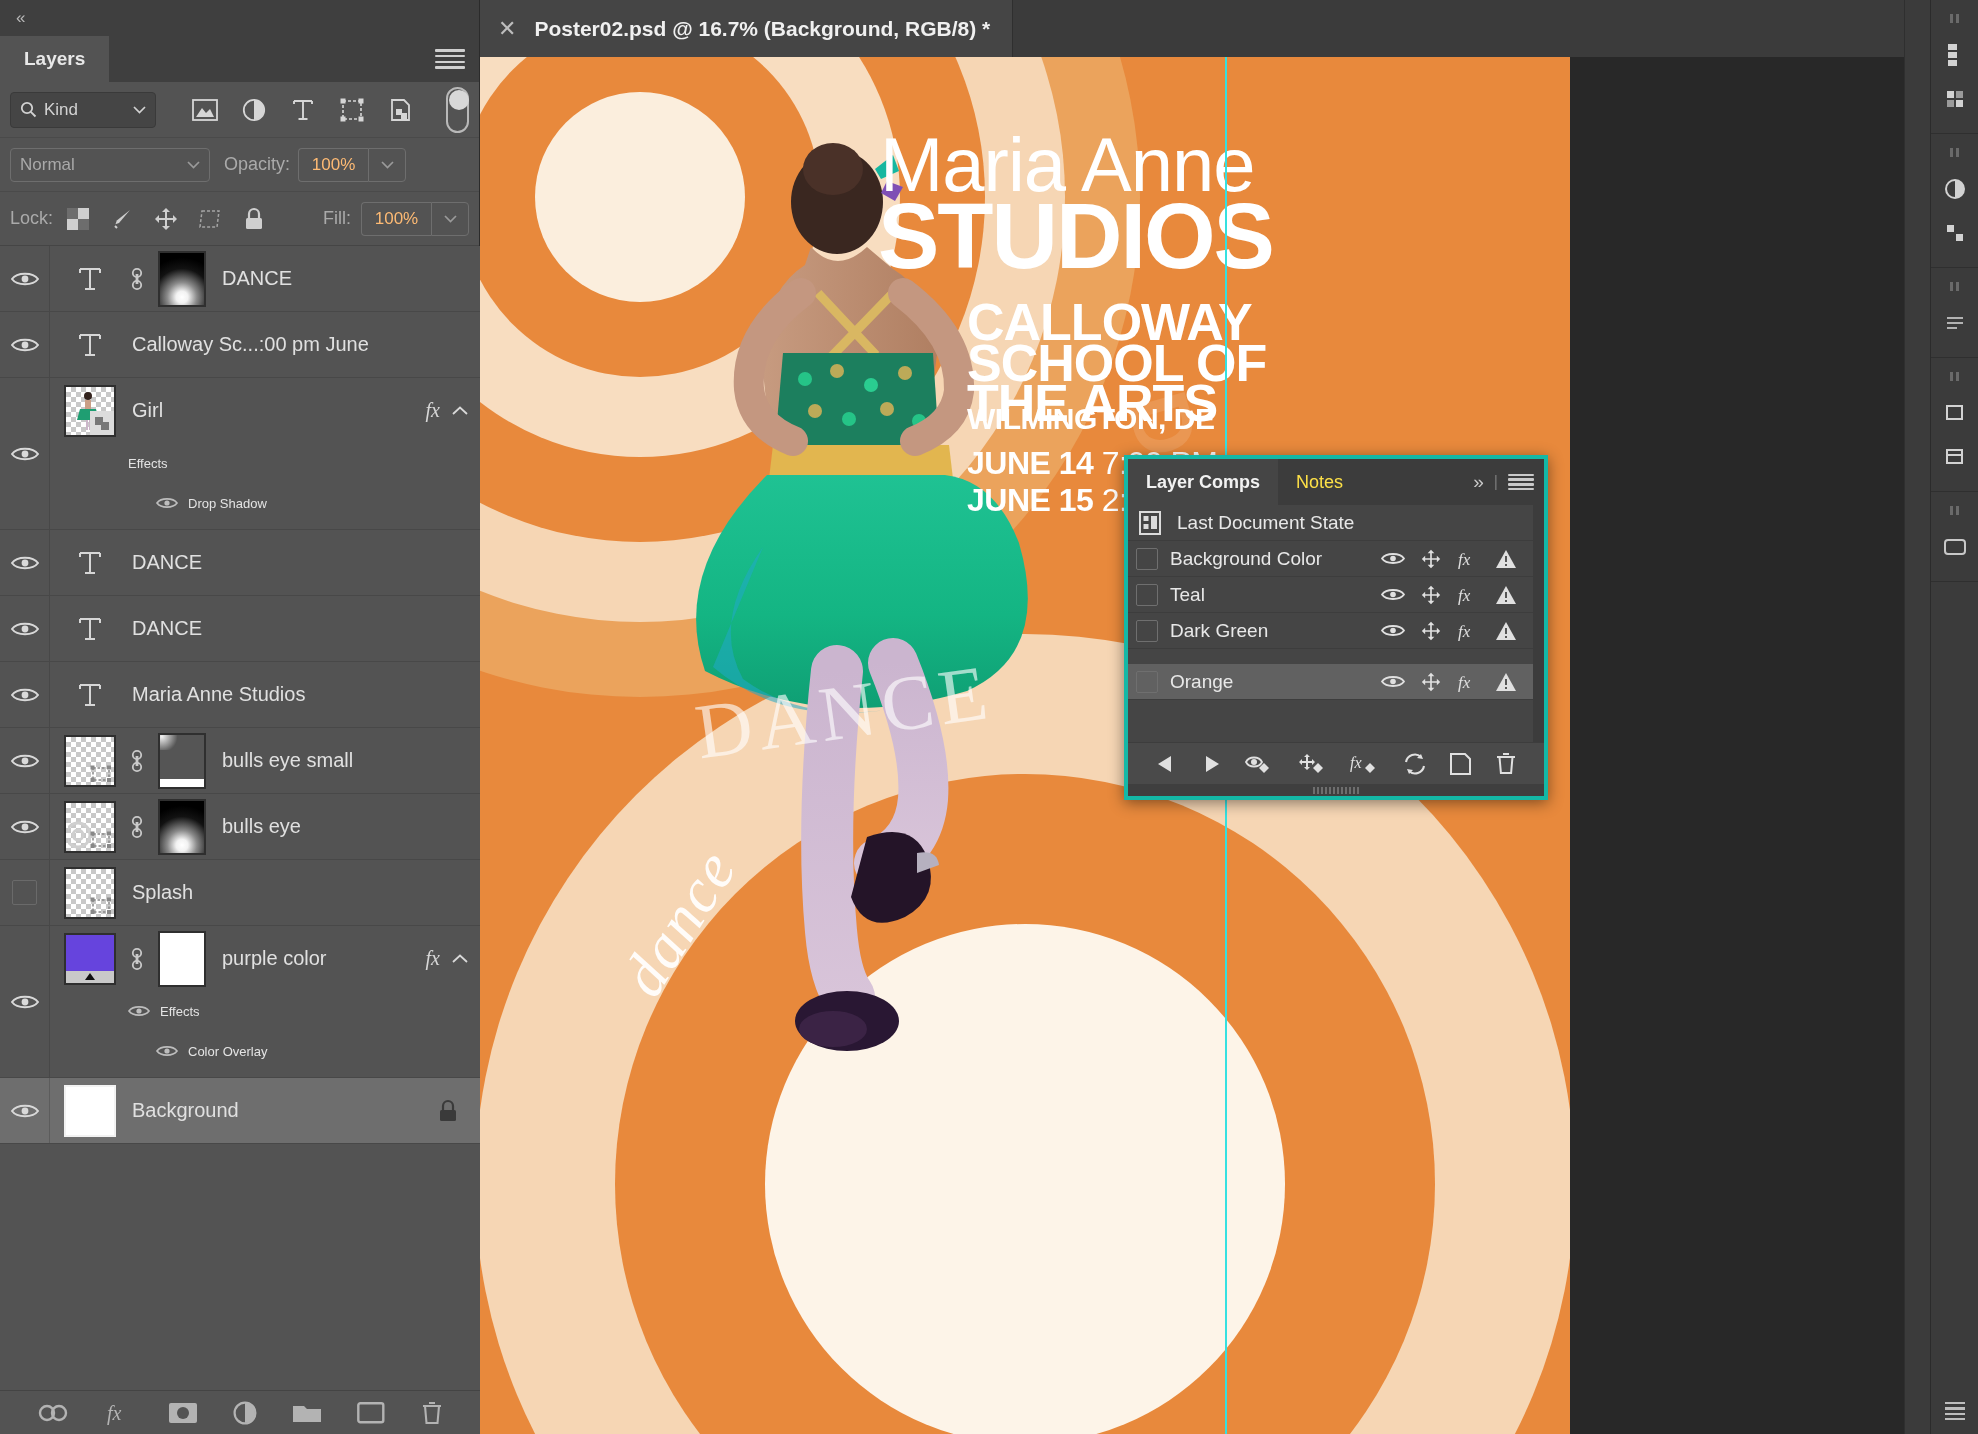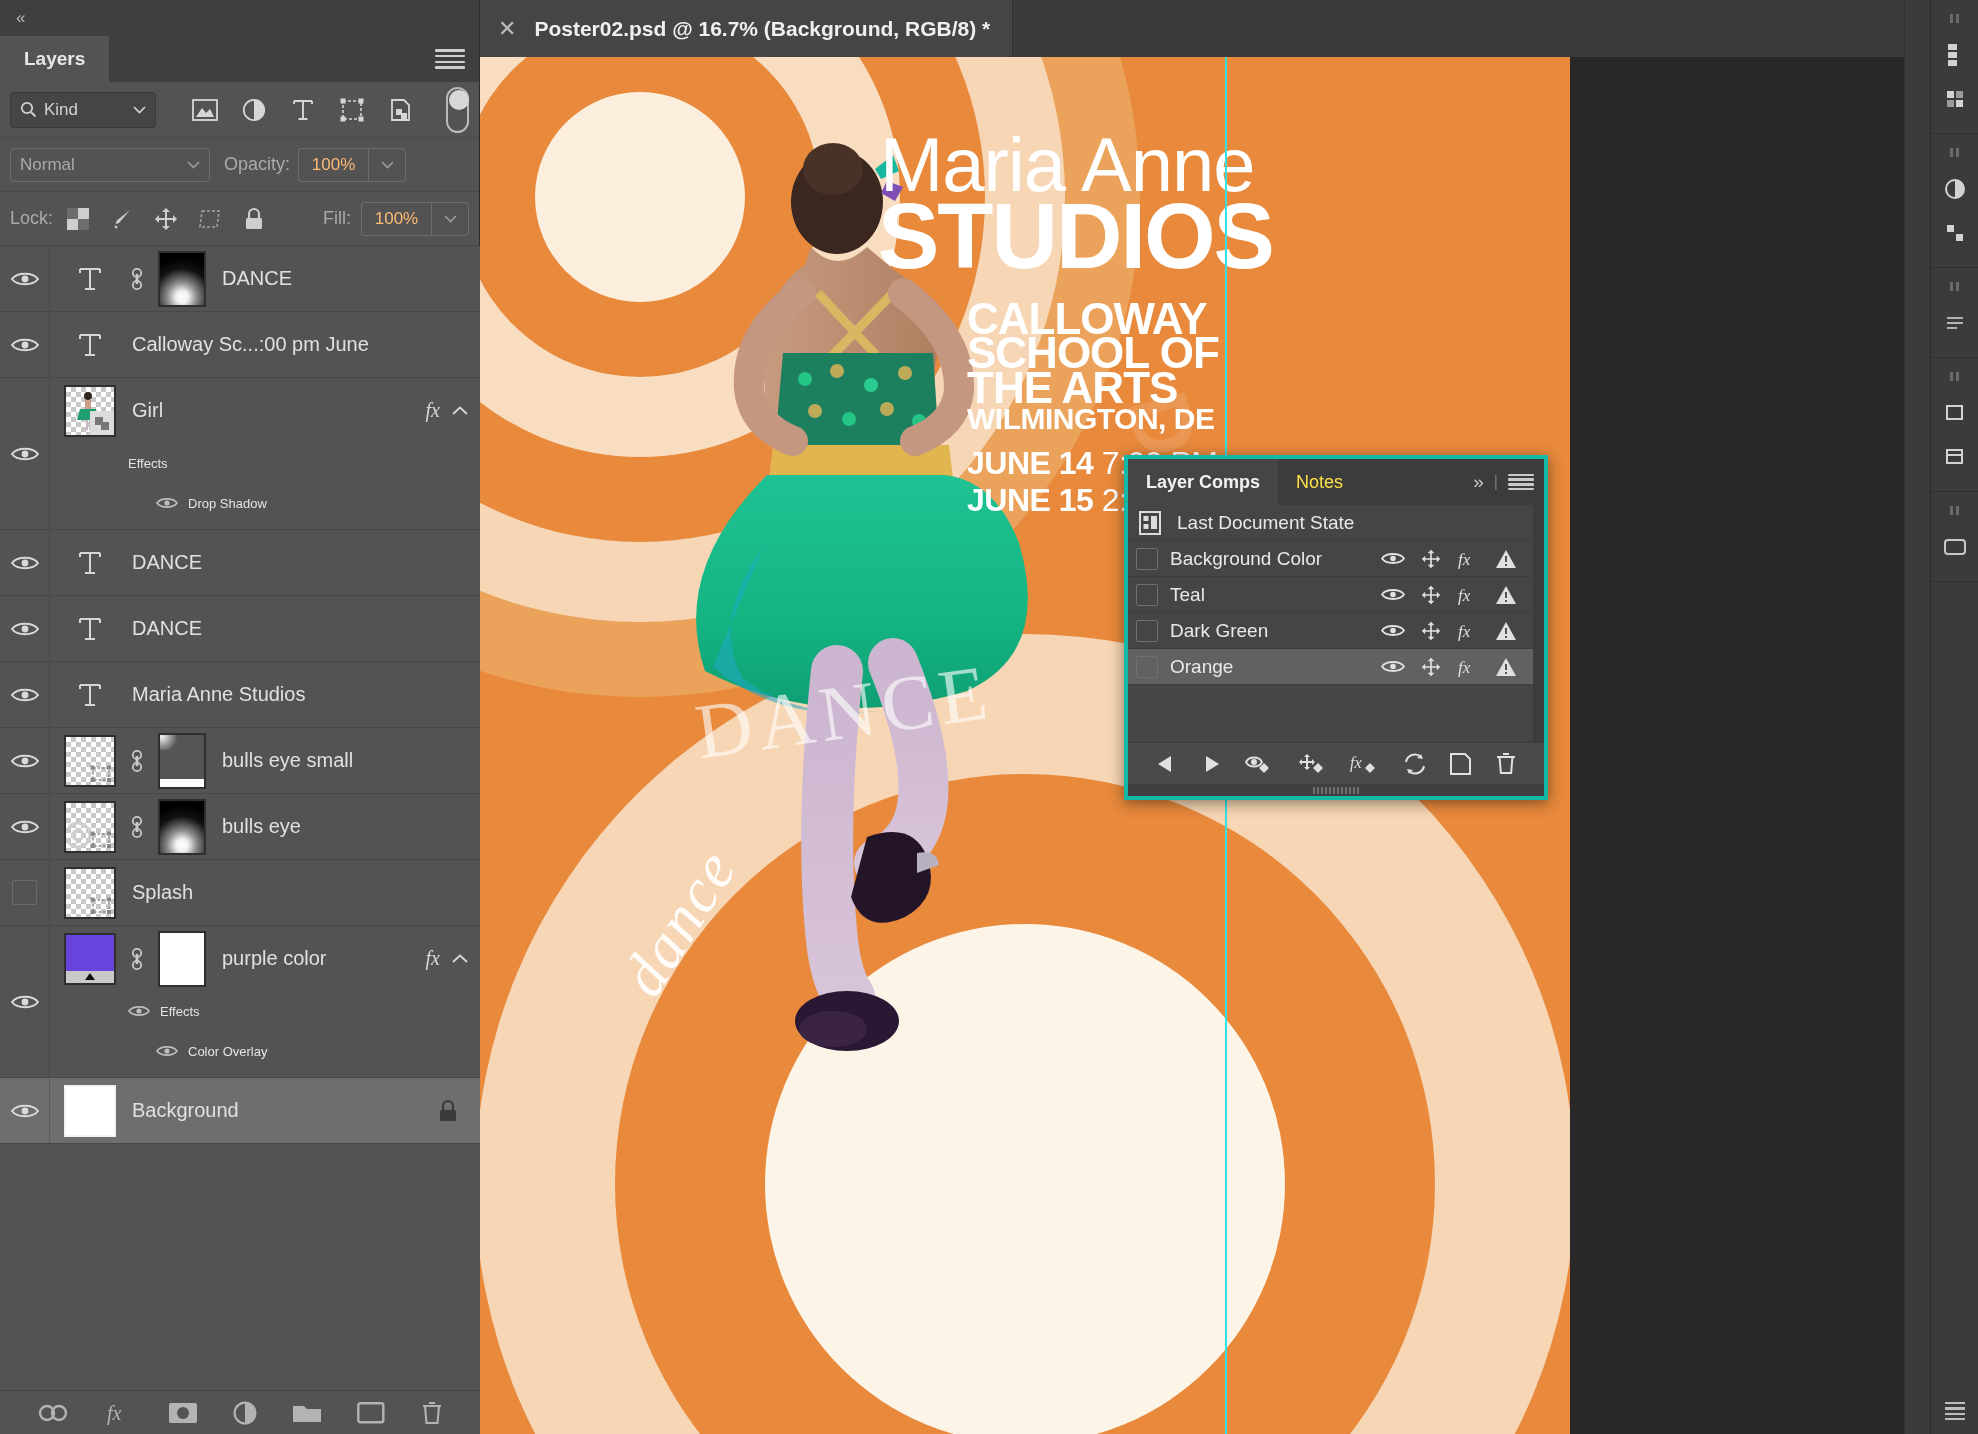--- a/index.html
+++ b/index.html
@@ -176,21 +176,21 @@
   }
   .poster-text{ position:absolute; z-index:30; color:#fff; }
   .t-maria{
     left:400px; top:72px; font-size:76px; font-weight:normal; letter-spacing:-1px; line-height:.95;
     font-family:"Liberation Sans",sans-serif;
   }
   .t-studios{
     left:398px; top:136px; font-size:92px; font-weight:bold; letter-spacing:-2px; line-height:.95;
   }
   .t-calloway{
-    left:487px; top:245px; font-size:44px; font-weight:bold; line-height:.78; letter-spacing:-1px;
+    left:487px; top:245px; font-size:52px; font-weight:bold; line-height:.78; letter-spacing:-1px;
   }
   .t-city{ left:487px; top:345px; font-size:30px; font-weight:bold; letter-spacing:-.5px;}
   .t-dates{ left:487px; top:388px; font-size:32px; font-weight:bold; line-height:1.16; letter-spacing:-.5px;}
   .t-dates .lt{ font-weight:normal; }
   .t-dance-serif{
     left:215px; top:610px; font-size:78px; font-family:"Liberation Serif",serif;
     color:rgba(255,255,255,.62); letter-spacing:6px; transform:rotate(-8deg);
   }
   .t-dance-script{
     left:120px; top:830px; font-size:62px; font-family:"Liberation Serif",serif; font-style:italic;
@@ -218,21 +218,21 @@
   }
   .comps-tabstrip .dots{ font-size:19px; }
   .comps-tabstrip .sep{ color:#7a7a7a; }
   .comps-tabstrip .burger{ width:26px;height:17px; display:flex;flex-direction:column;justify-content:space-between;}
   .comps-tabstrip .burger i{ height:2.3px;background:#cacaca;display:block;border-radius:1px;}
 
   .comps-body{ position:absolute; top:46px; left:0; right:11px; bottom:54px; background:#454545; overflow:hidden;}
   .comp-row{
     height:36px; display:flex; align-items:center; border-bottom:1px solid #3d3d3d; padding-left:8px;
   }
-  .comp-row.selected{ background:#616161; }
+  .comp-row.selected{ background:#616161;margin-top:15px; }
   .comp-cb{
     width:22px;height:22px;border:1px solid #6f6f6f; border-radius:2px; margin-right:12px; flex:none;
   }
   .comp-doc-ico{ width:24px; height:24px; margin-right:14px; margin-left:3px; flex:none;}
   .comp-name{ color:#e8e8e8; font-size:19px; }
   .comp-icons{ margin-left:auto; display:flex; align-items:center; gap:16px; padding-right:16px;}
   .comps-scroll{
     position:absolute; right:0; top:46px; width:11px; bottom:54px; background:#3c3c3c;
   }
   .comps-footer{

